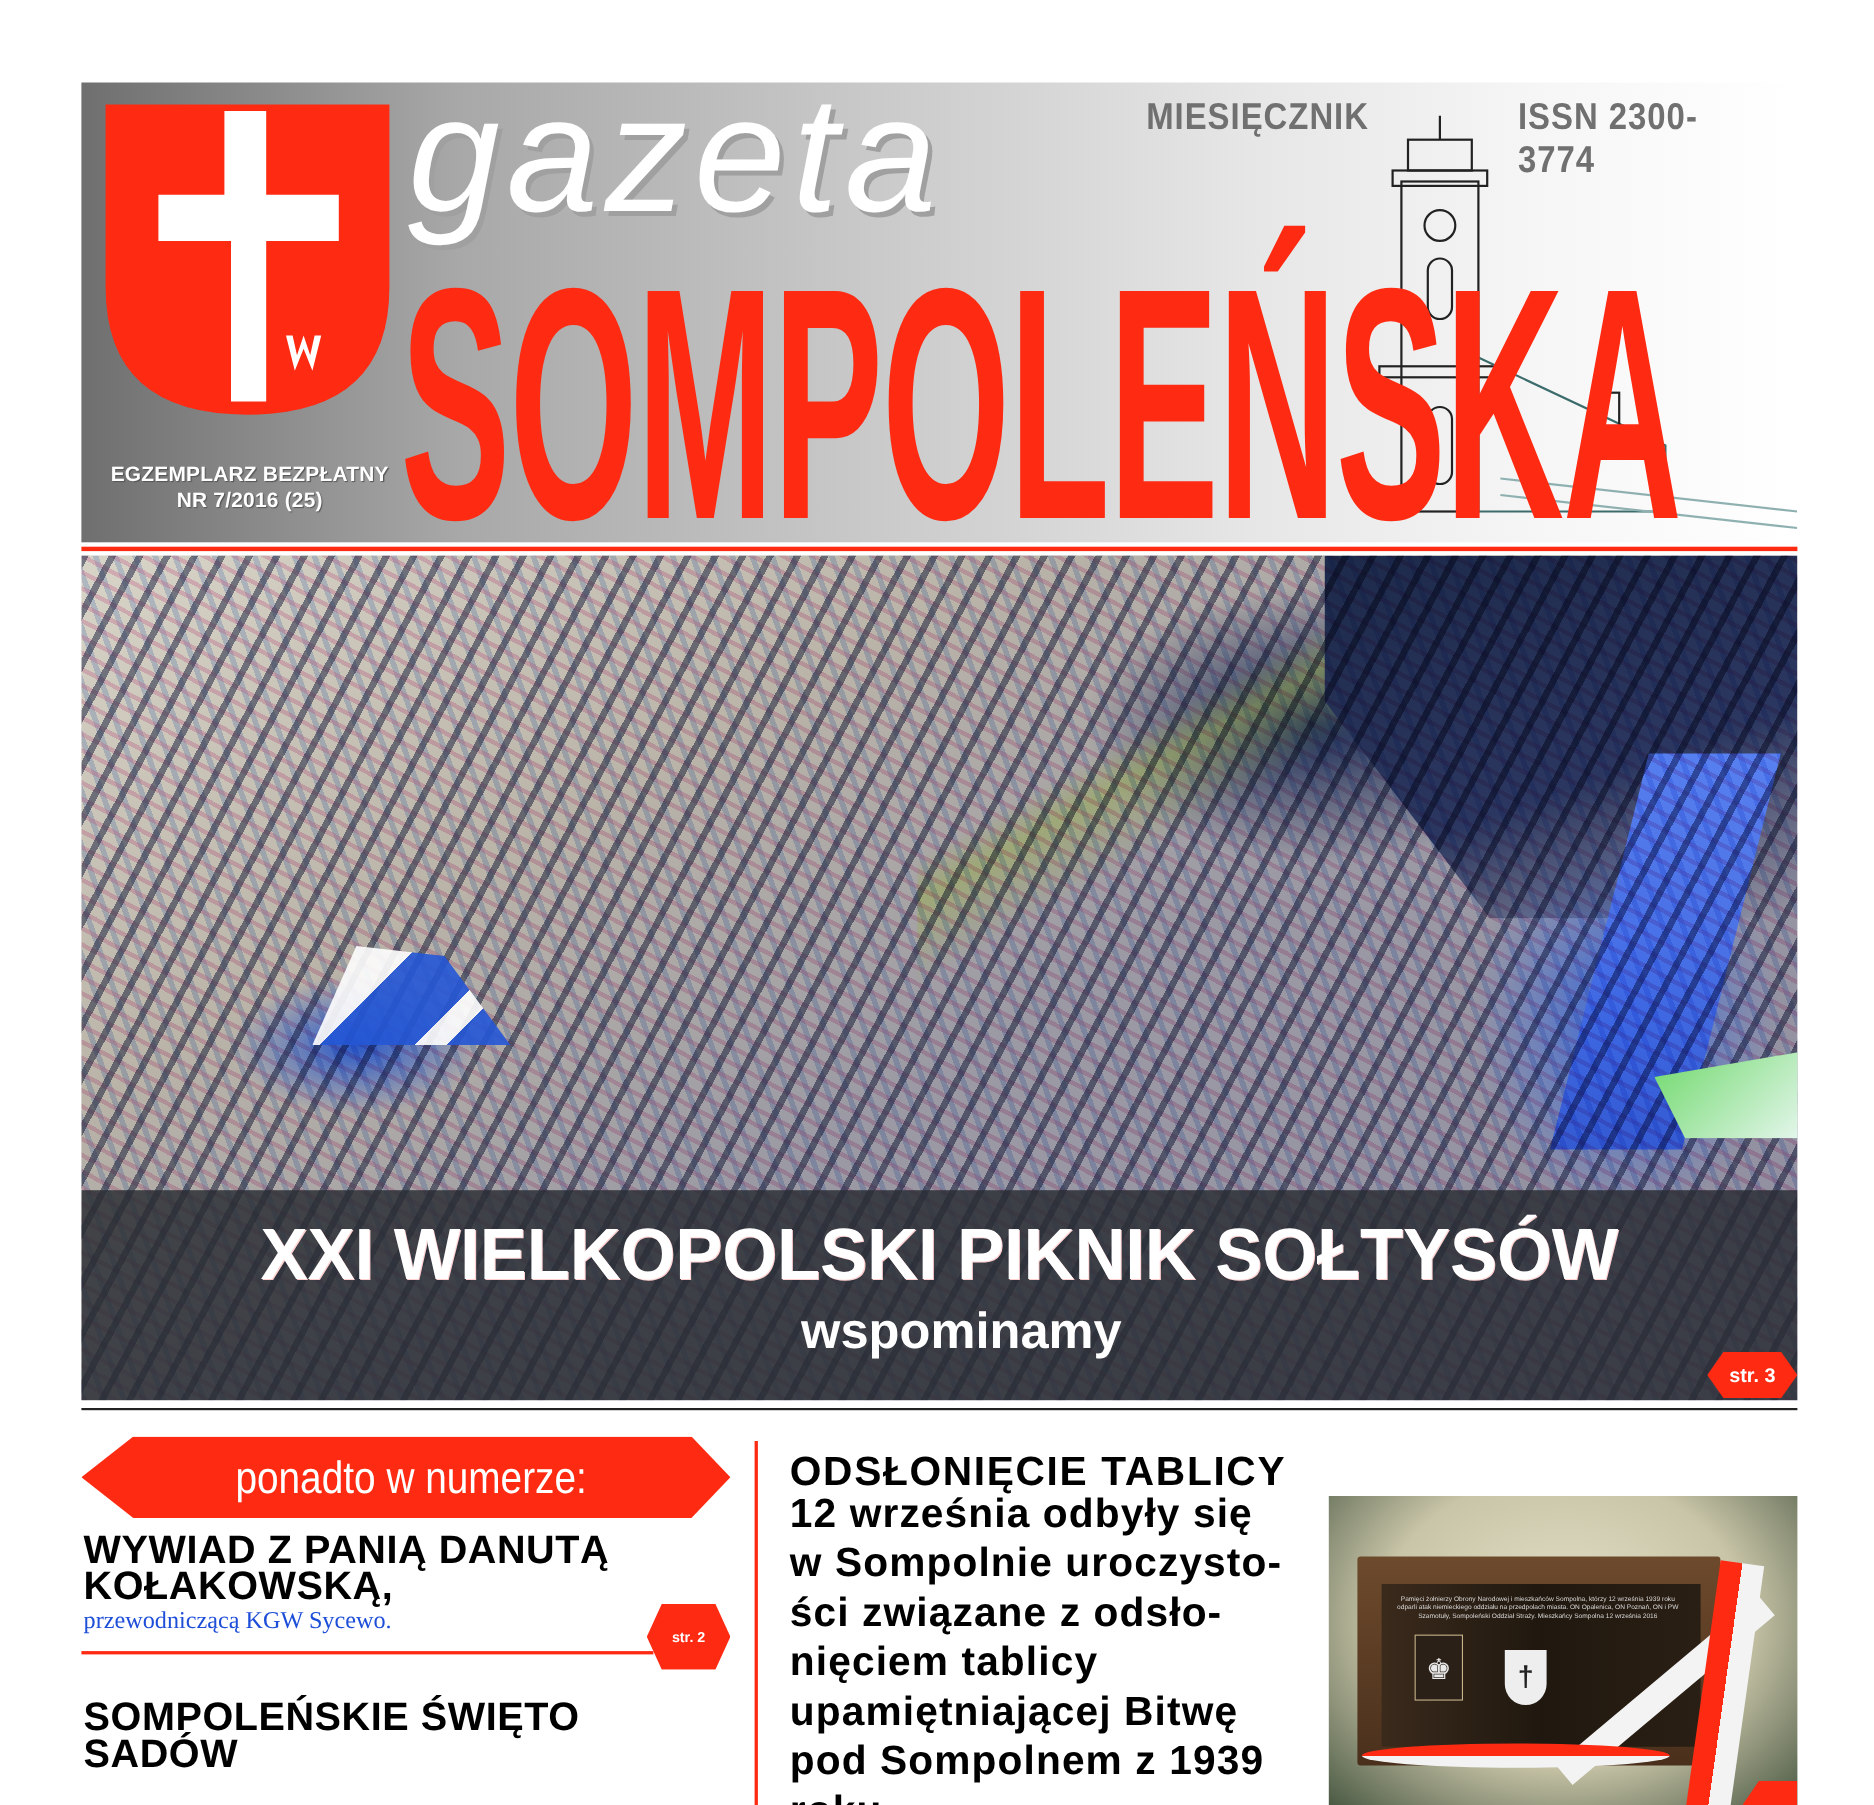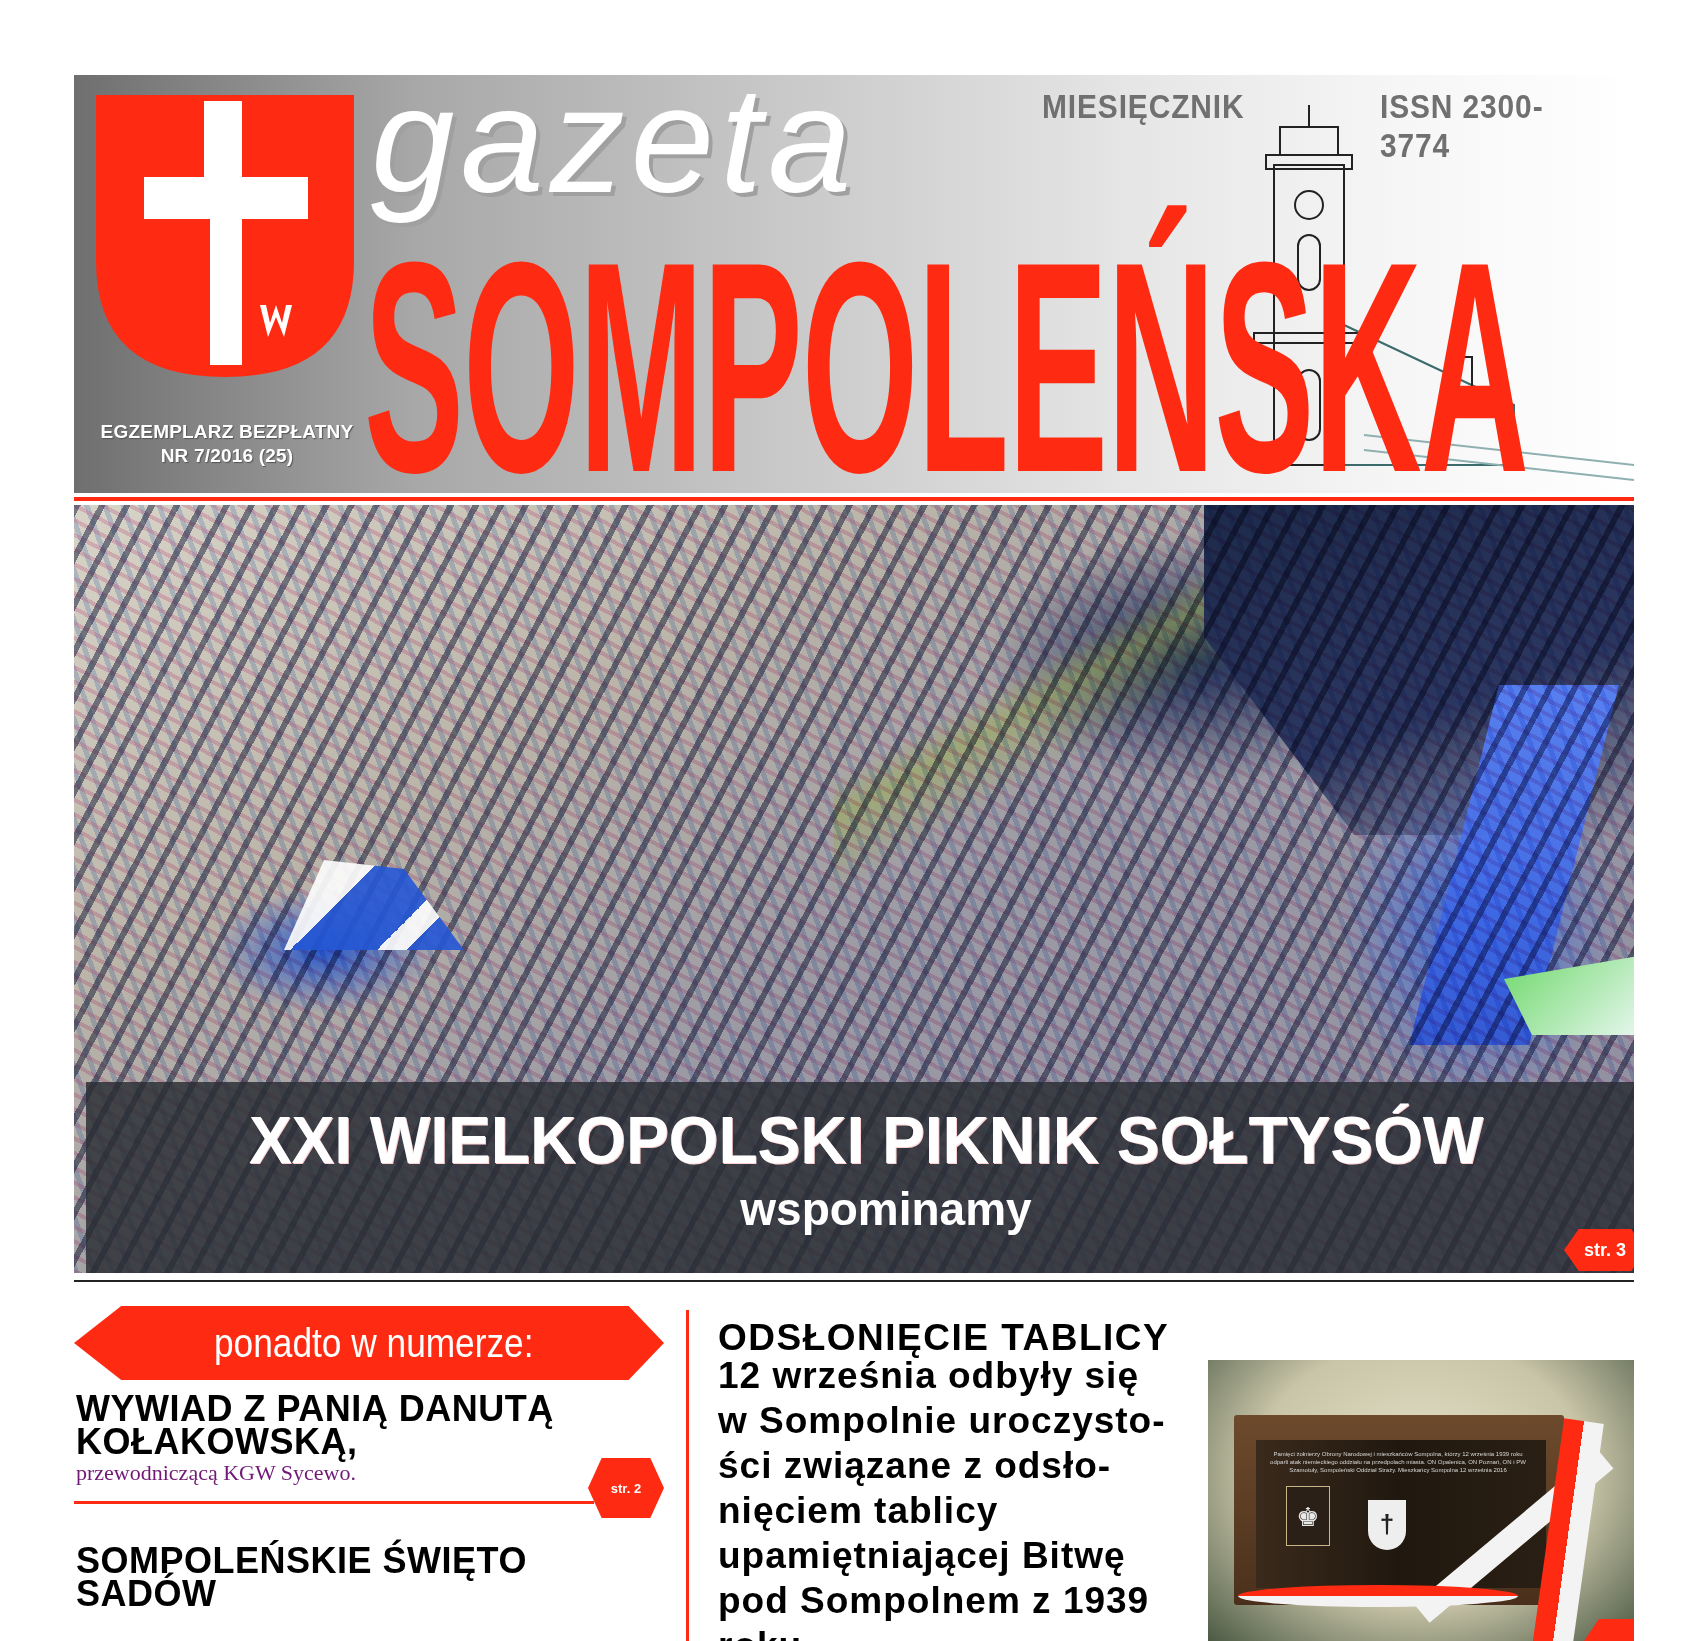--- a/index.html
+++ b/index.html
@@ -92,21 +92,21 @@
     background: linear-gradient(135deg, #ffffff 0 40%, #2457d6 40% 70%, #ffffff 70% 80%, #2457d6 80%);
     clip-path: polygon(10% 100%, 30% 0, 70% 10%, 100% 100%);
     opacity: 0.9;
   }
   .hero-green {
     position: absolute; left: 1430px; top: 450px; width: 140px; height: 80px;
     background: linear-gradient(135deg, #6ed86a, #e8f7f0);
     clip-path: polygon(0 30%, 100% 0, 100% 100%, 20% 100%);
   }
   .hero-caption {
-    position: absolute; left: 12px; top: 577px; width: 1560px; height: 191px;
+    position: absolute; left: 0; top: 577px; width: 1560px; height: 191px;
     background: rgba(40,44,50,0.82);
   }
   .hero-caption-title {
     position: absolute; left: 0; top: 20px; width: 1560px; text-align: center;
     font-size: 66px; font-weight: bold; color: #ffffff; letter-spacing: 0;
     transform: scaleX(0.97);
     text-shadow: 1px 1px 0 #ffd0d0;
   }
   .hero-caption-sub {
     position: absolute; left: 0; top: 100px; width: 1560px; text-align: center;
@@ -133,21 +133,21 @@
   }
   .inside-banner span { display: inline-block; transform: scaleX(0.86); }
   .item {
     position: absolute; left: 76px; width: 590px;
   }
   .item-headline {
     font-family: "Liberation Sans", sans-serif; font-weight: bold; font-size: 36px;
     color: #000; line-height: 33px; letter-spacing: 0.5px;
   }
   .item-text {
-    font-family: "Liberation Serif", serif; font-size: 22px; color: #701a75; line-height: 30px;
+    font-family: "Liberation Serif", serif; font-size: 22px; color: #1d4ed8; line-height: 30px;
     text-align: justify;
   }
   .item1 { top: 1392px; }
   .item1-rule {
     position: absolute; left: 74px; top: 1501px; width: 520px; height: 3px; background: #ff2a12;
   }
   .str-badge.item-badge { left: 588px; top: 1458px; width: 76px; height: 60px; font-size: 13px; }
   .item2 { top: 1544px; }
   .item2 .item-text { margin-top: 4px; width: 590px; }
 

